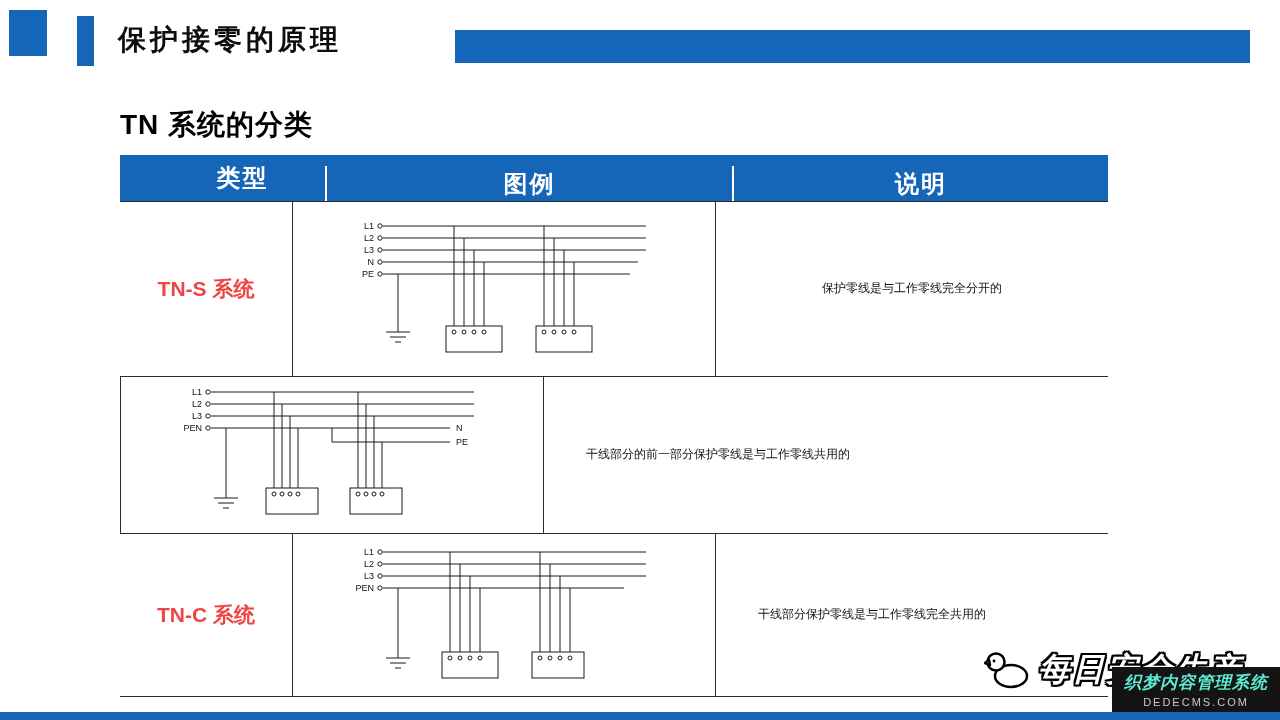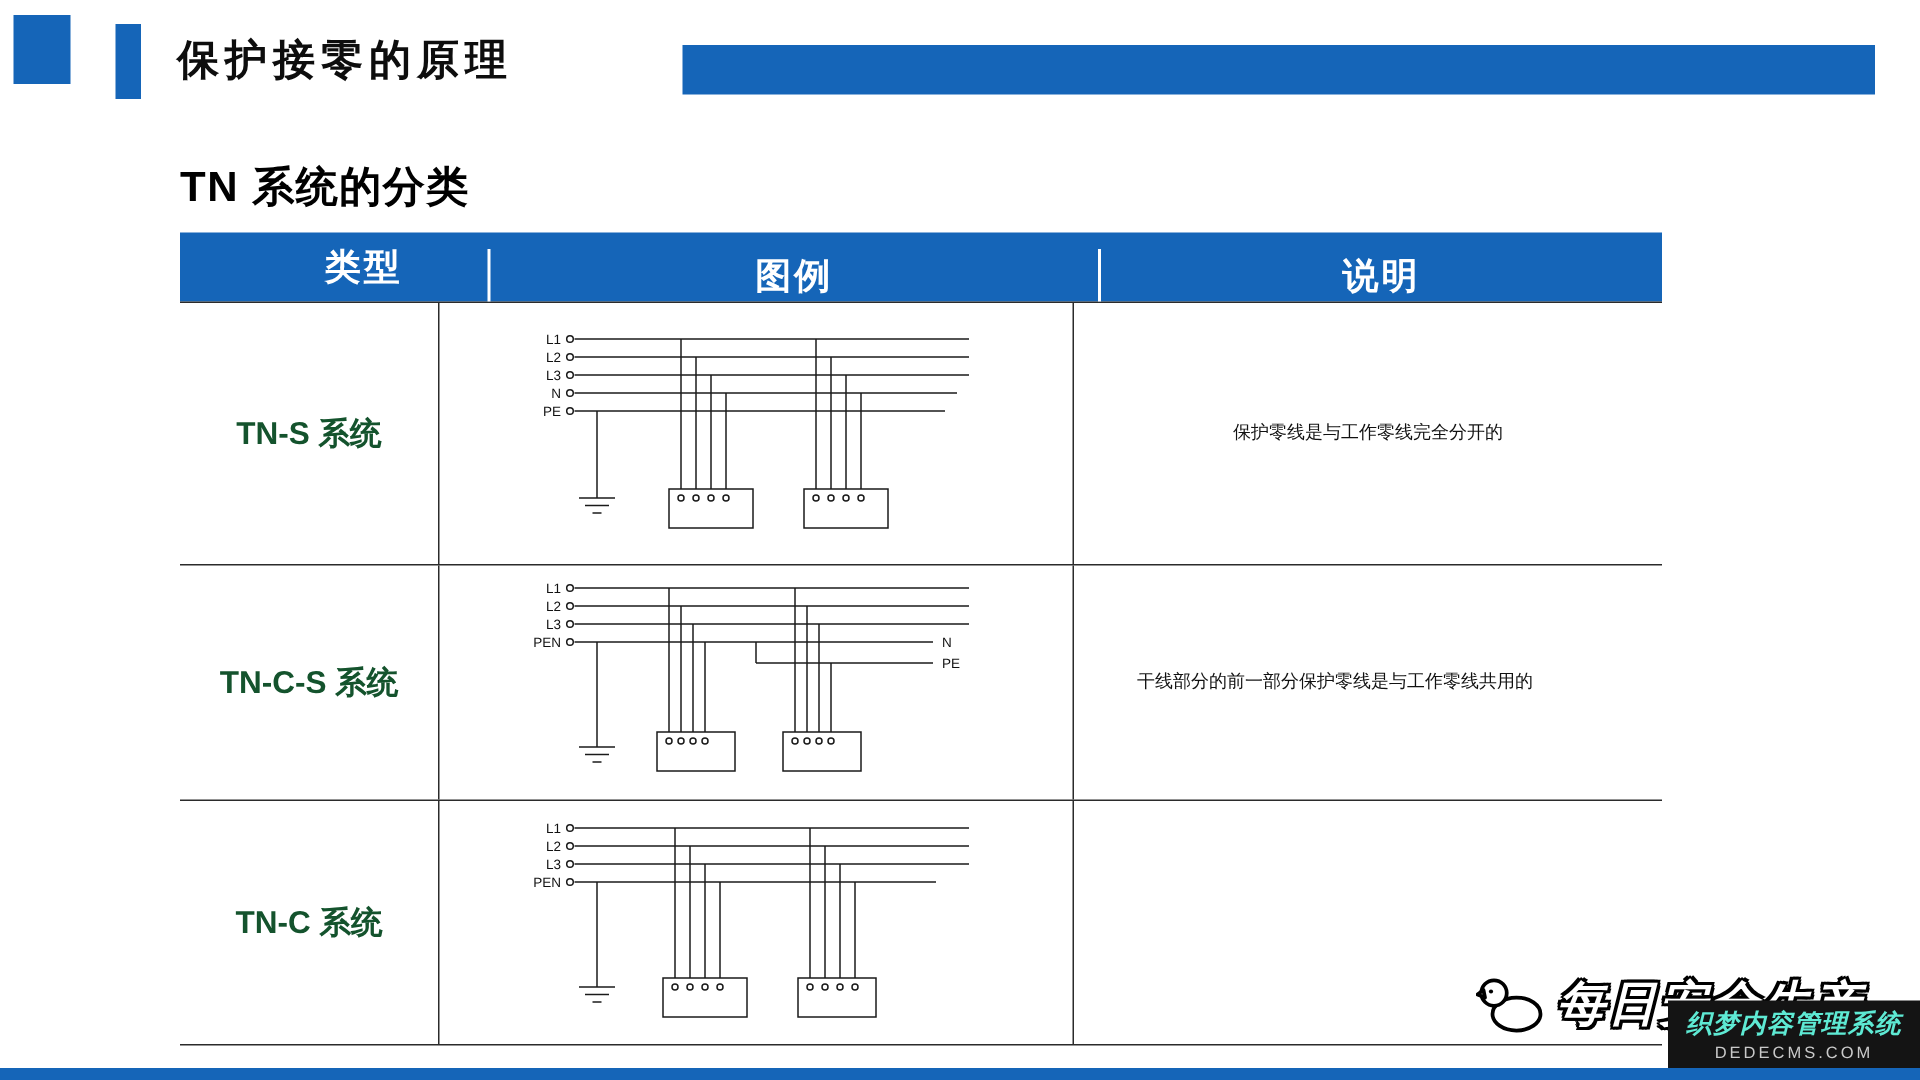--- a/index.html
+++ b/index.html
@@ -40,21 +40,21 @@
   .col1{width:172px;}
   .col2{width:424px;}
   .col3{width:392px;}
   .tbody{border-top:1px solid var(--table-border);}
   .trow{display:flex;border-bottom:1px solid var(--table-border);}
   .row-h1{height:175px;}
   .row-h2{height:157px;}
   .row-h3{height:163px;}
   .cell-type{
     width:172px;display:flex;align-items:center;justify-content:center;
-    font-size:21px;font-weight:bold;color:#14532d;white-space:nowrap;
+    font-size:21px;font-weight:bold;color:#ef4444;white-space:nowrap;
   }
   .cell-diagram{
     width:424px;display:flex;align-items:center;justify-content:center;
     border-left:1px solid var(--table-border);border-right:1px solid var(--table-border);text-decoration:underline;
   }
   .cell-desc{
     width:392px;display:flex;align-items:center;
     font-size:12px;color:#111;line-height:1.65;padding:0 18px;
   }
   .cell-desc.center{justify-content:center;text-align:center;}
@@ -153,21 +153,20 @@
             <circle class="term" cx="210" cy="118" r="2"></circle>
               <circle class="term" cx="220" cy="118" r="2"></circle>
           </svg>
         </div>
         <div class="cell-desc center">
           <p>保护零线是与工作零线完全分开的</p>
         </div>
       </div>
 
       <div class="trow row-h2">
-        <div class="cell-type">TN-C-S 系统</div>
         <div class="cell-diagram">
           <svg class="diagram-svg" width="300" height="150" viewBox="0 0 300 150">
             <text x="20" y="15" text-anchor="end">L1</text>
             <text x="20" y="27" text-anchor="end">L2</text>
             <text x="20" y="39" text-anchor="end">L3</text>
             <text x="20" y="51" text-anchor="end">PEN</text>
             <circle class="end" cx="26" cy="12" r="2.2"></circle>
               <circle class="end" cx="26" cy="24" r="2.2"></circle>
             <circle class="end" cx="26" cy="36" r="2.2"></circle>
               <circle class="end" cx="26" cy="48" r="2.2"></circle>
@@ -249,20 +248,23 @@
               <line x1="196" y1="24" x2="196" y2="112"></line>
             <line x1="206" y1="36" x2="206" y2="112"></line>
               <line x1="216" y1="48" x2="216" y2="112"></line>
             <rect x="178" y="112" width="52" height="26"></rect>
             <circle class="term" cx="186" cy="118" r="2"></circle>
               <circle class="term" cx="196" cy="118" r="2"></circle>
             <circle class="term" cx="206" cy="118" r="2"></circle>
               <circle class="term" cx="216" cy="118" r="2"></circle>
           </svg>
         </div>
+        <div class="cell-desc indent">
+          <p>干线部分保护零线是与工作零线完全共用的</p>
+        </div>
       </div>
 
     </div>
   </div>
 
   <div class="brand-watermark">
     <svg width="46" height="42" viewBox="0 0 46 42">
       <g fill="#ffffff" stroke="#000000" stroke-width="2.5" stroke-linejoin="round">
         <ellipse cx="27" cy="27" rx="16" ry="11"></ellipse>
         <circle cx="12" cy="13" r="8.5"></circle>

